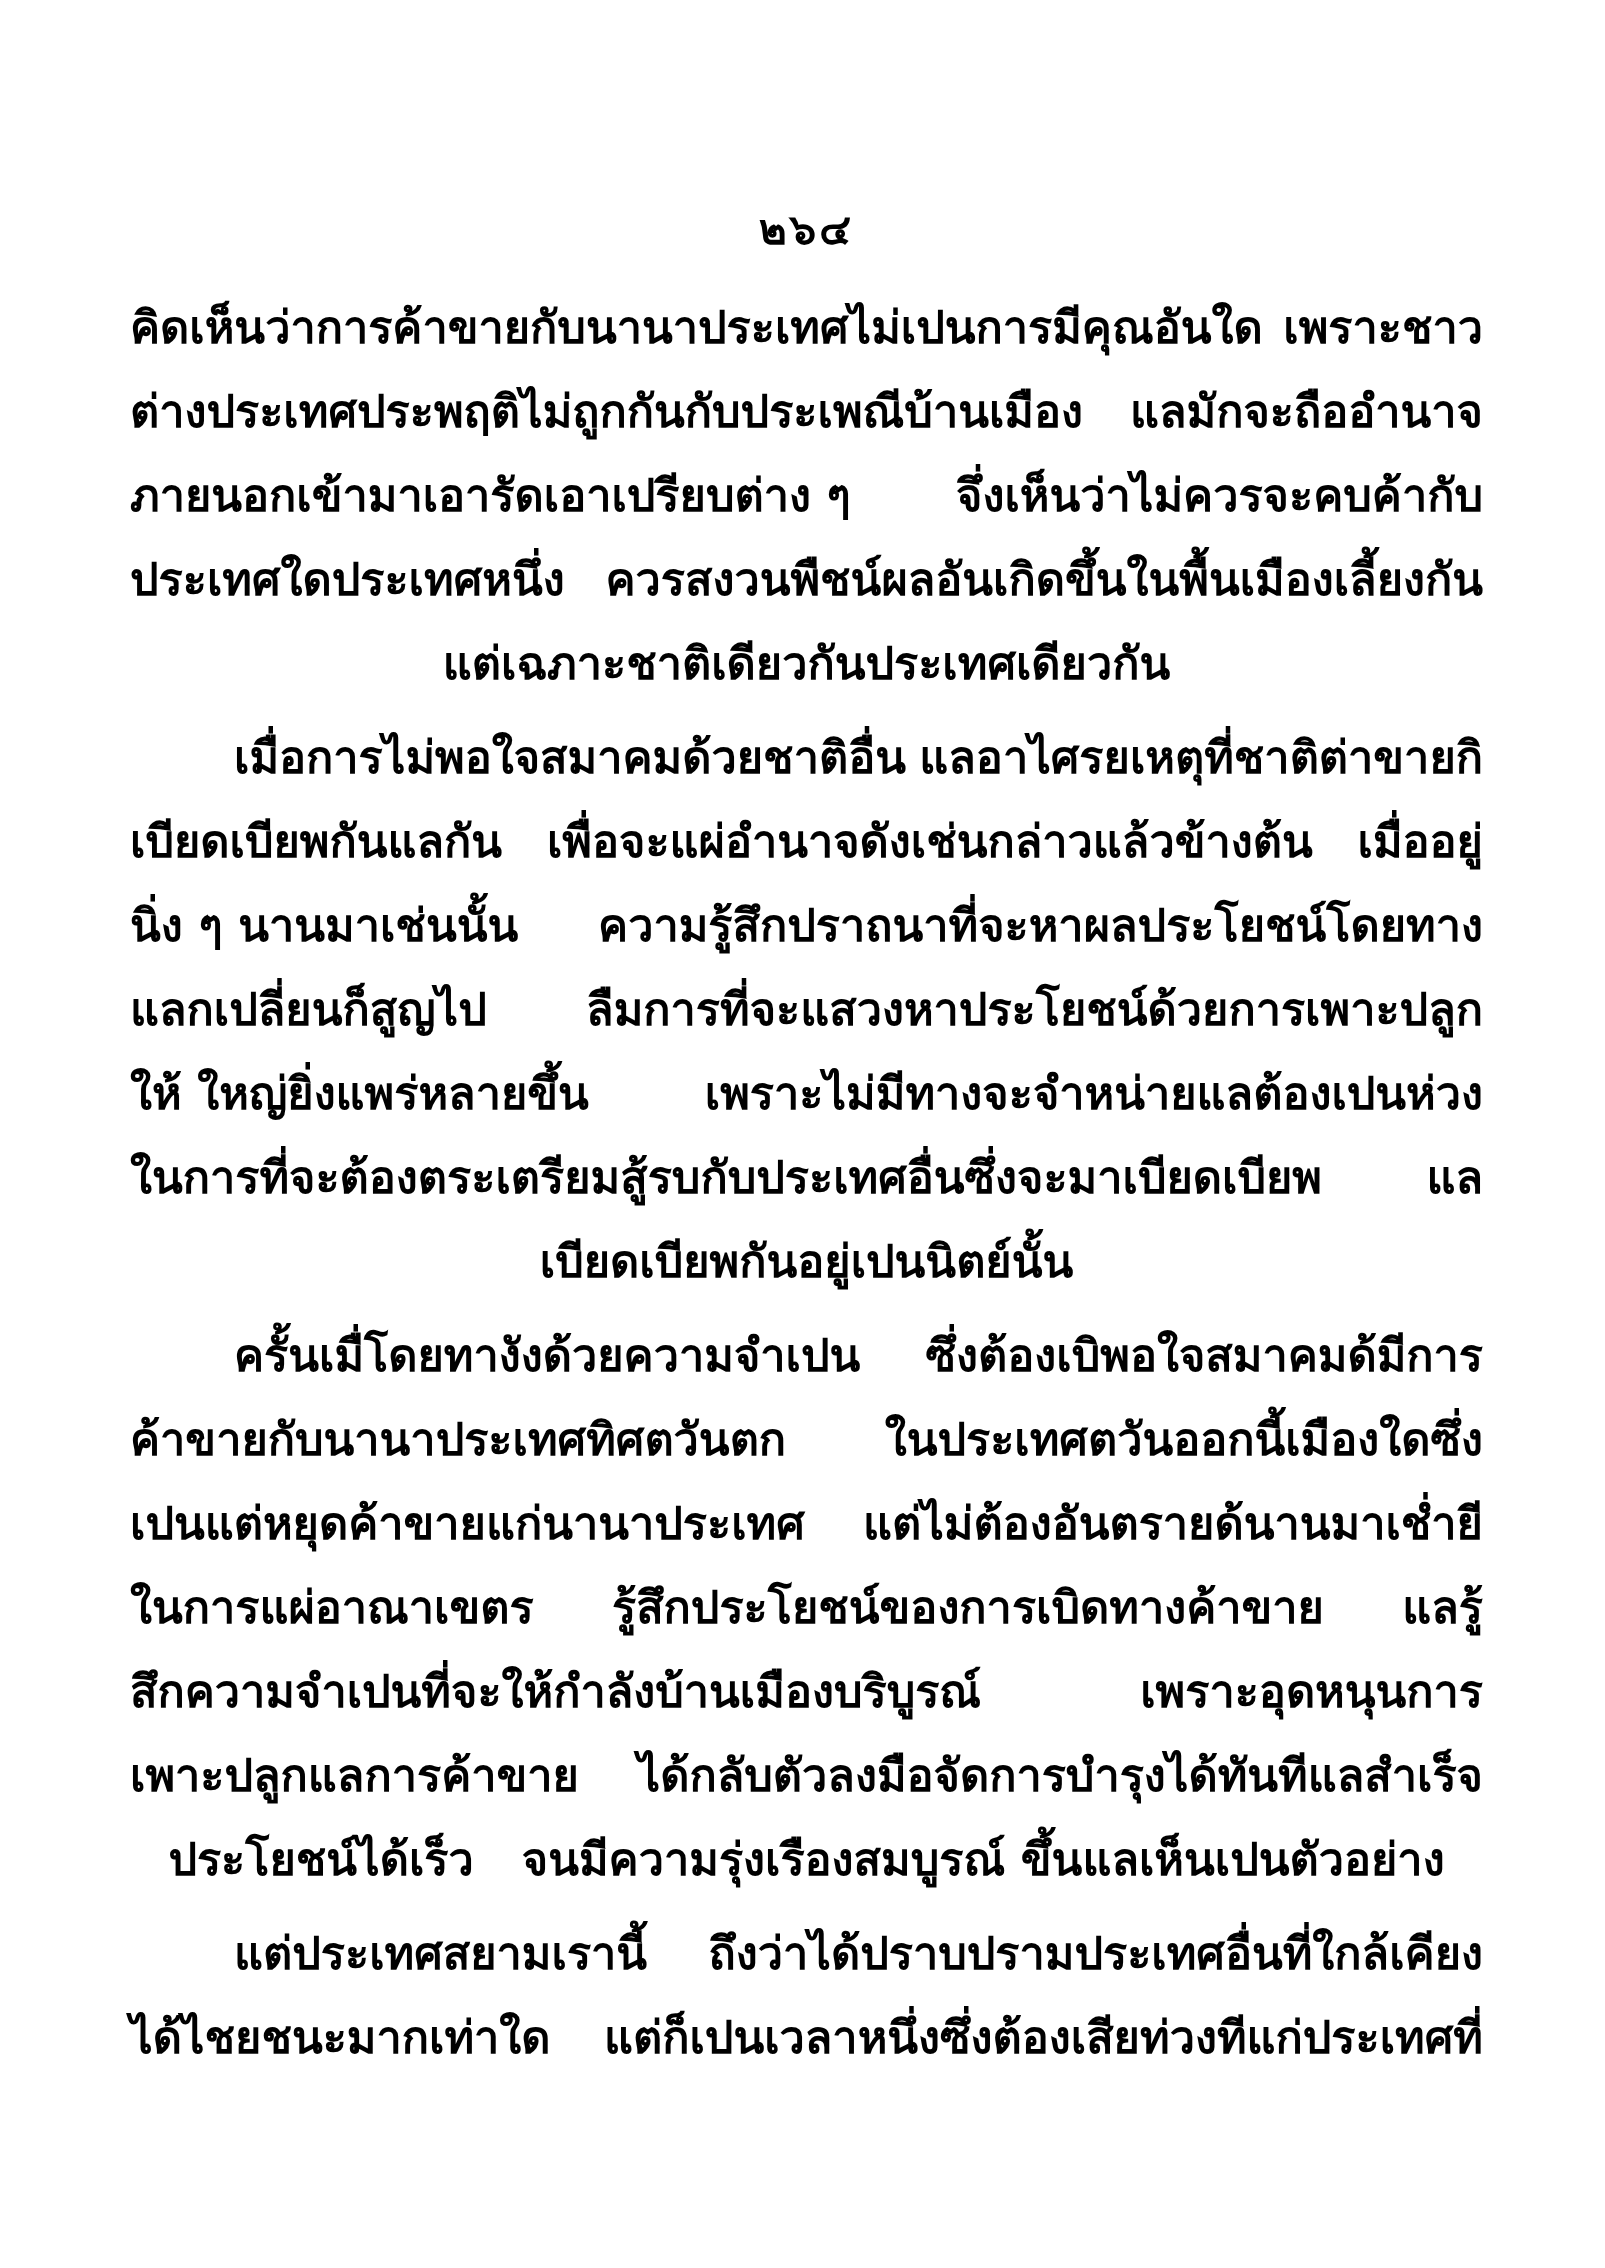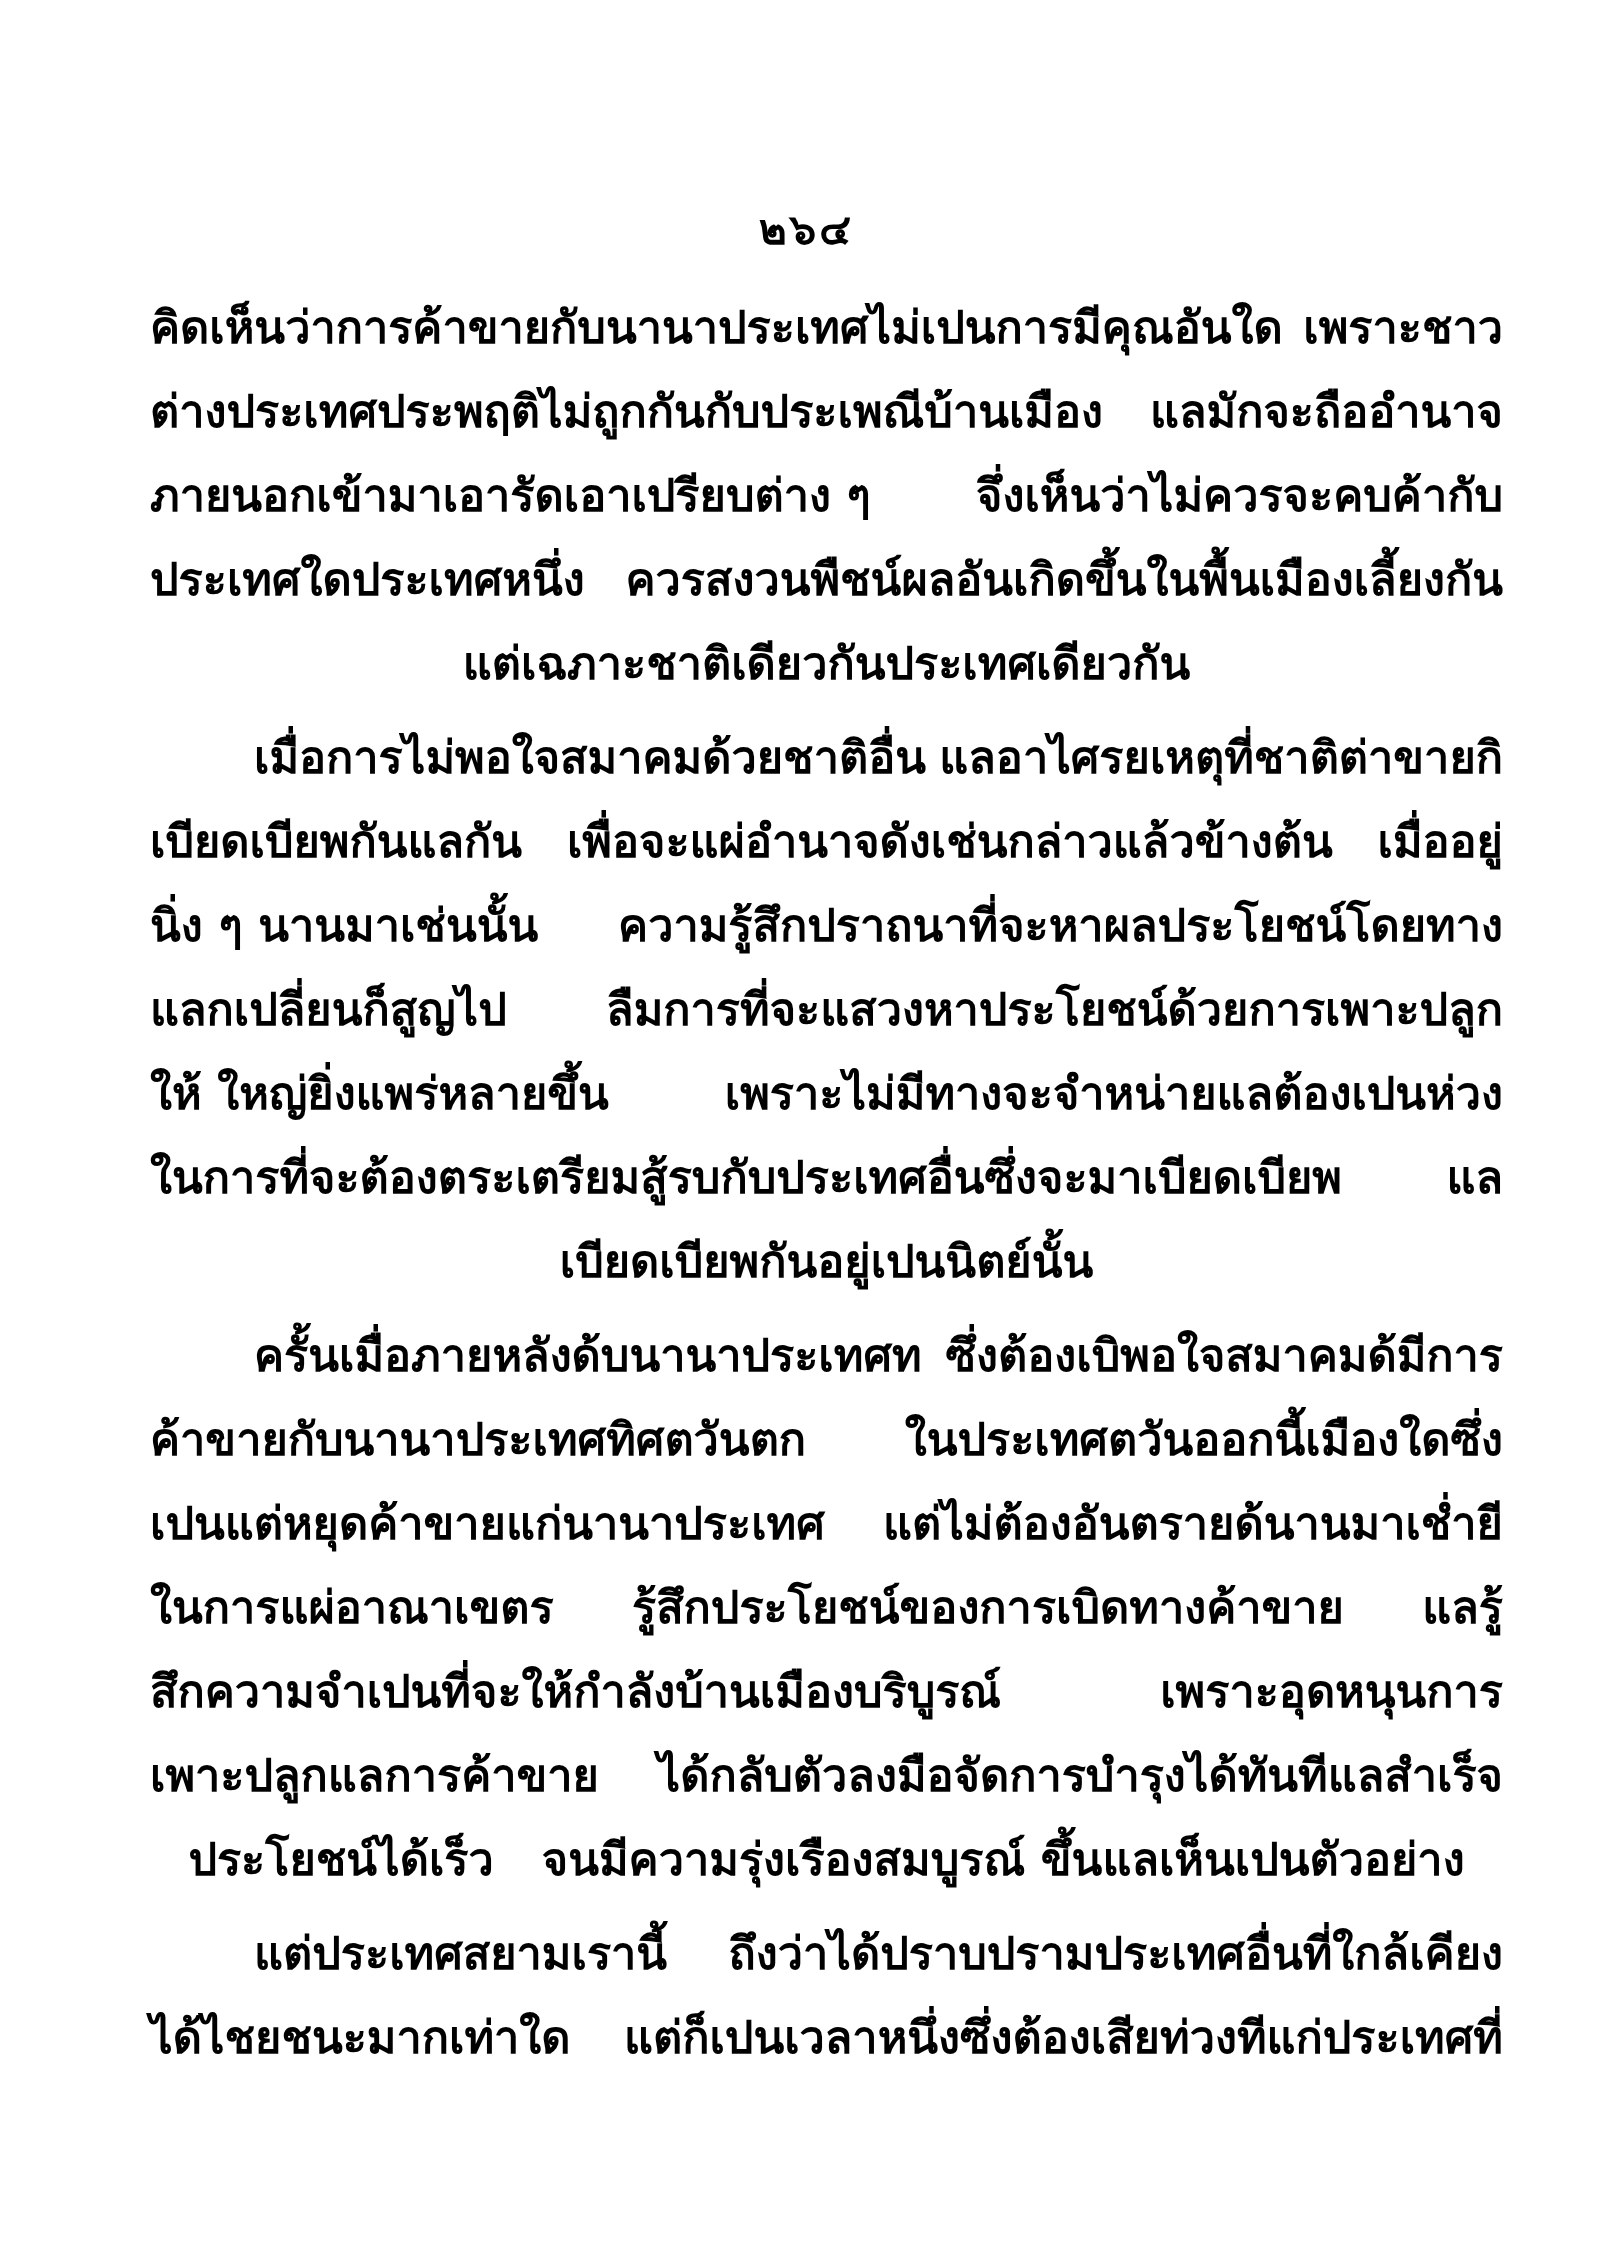--- a/index.html
+++ b/index.html
@@ -25,21 +25,20 @@
     text-align: center;
     font-size: 42px;
     font-weight: bold;
     letter-spacing: 3px;
     margin-bottom: 26px;
     height: 60px;
     line-height: 60px;
   }
   .page-text {
     width: 1353px;
-    margin-left: 20px;
   }
   .line {
     display: flex;
     justify-content: space-between;
     align-items: baseline;
     height: 84px;
     line-height: 84px;
     font-size: 45px;
     font-weight: bold;
     white-space: nowrap;
@@ -103,21 +102,21 @@
         <span>เพราะไม่มีทางจะจำหน่ายแลต้องเปนห่วง</span>
       </div>
       <div class="line">
         <span>ในการที่จะต้องตระเตรียมสู้รบกับประเทศอื่นซึ่งจะมาเบียดเบียพ</span>
         <span>แล</span>
       </div>
       <div class="line start">
         <span>เบียดเบียพกันอยู่เปนนิตย์นั้น</span>
       </div>
       <div class="line indent">
-        <span>ครั้นเมื่อภายหลังด้บนานาประเทศท</span>
+        <span>ครั้นเมื่โดยทางังด้วยความจำเปน</span>
         <span>ซึ่งต้องเบิพอใจสมาคมด้มีการ</span>
       </div>
       <div class="line">
         <span>ค้าขายกับนานาประเทศทิศตวันตก</span>
         <span>ในประเทศตวันออกนี้เมืองใดซึ่ง</span>
       </div>
       <div class="line">
         <span>เปนแต่หยุดค้าขายแก่นานาประเทศ</span>
         <span>แต่ไม่ต้องอันตรายด้นานมาเช่ำยี</span>
       </div>

